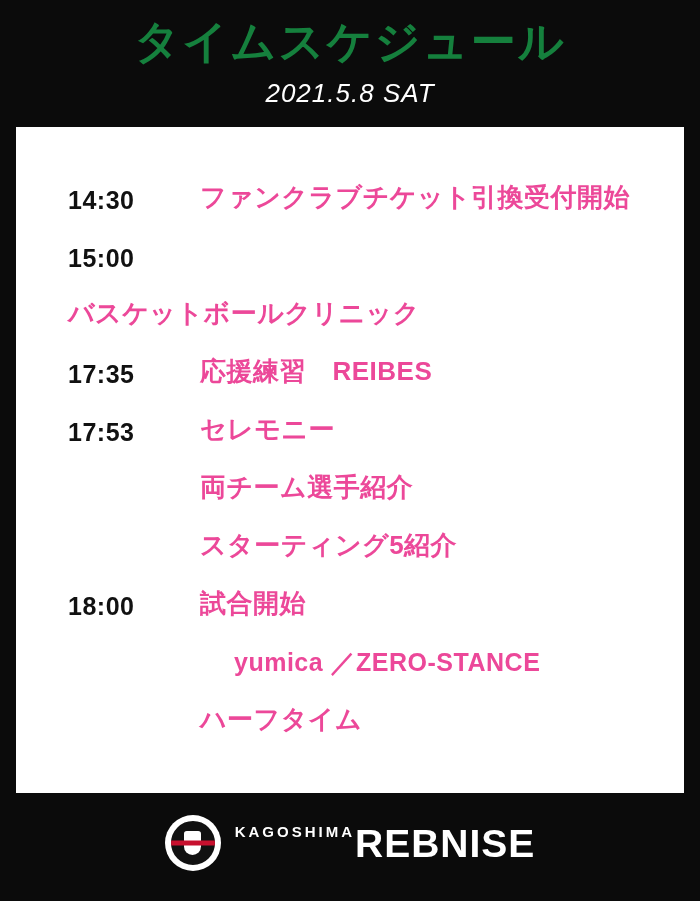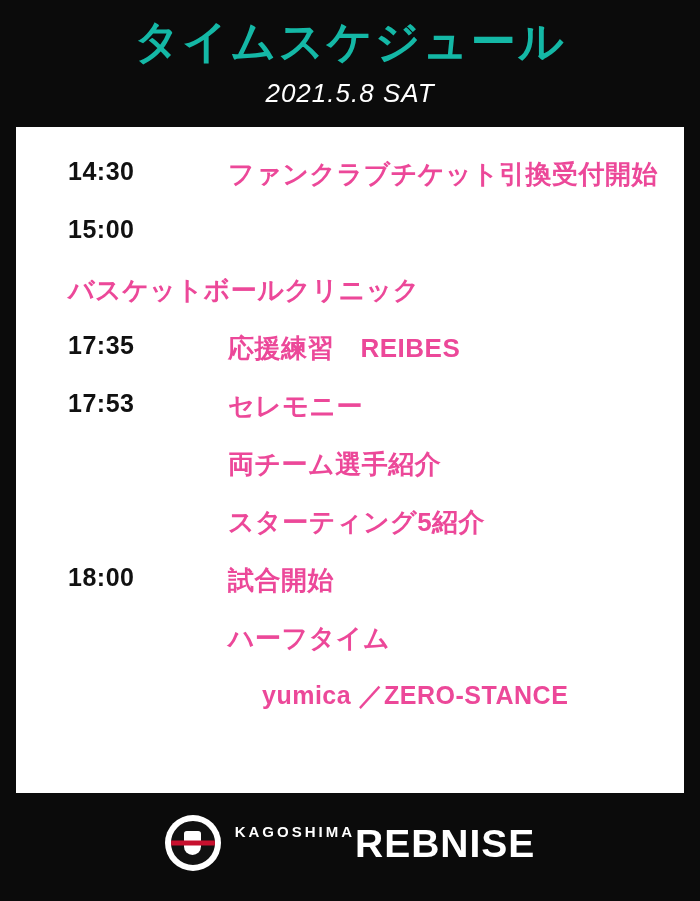--- a/index.html
+++ b/index.html
@@ -22,21 +22,21 @@
     flex-direction: column;
     align-items: center;
   }
   .header {
     width: 100%;
     text-align: center;
     padding-top: 14px;
     box-sizing: border-box;
   }
   .title {
-    color: #14b8a6;
+    color: #15803d;
     font-size: 45px;
     font-weight: 700;
     letter-spacing: 2px;
     line-height: 1.25;
     margin: 0;
   }
   .subtitle {
     color: #ffffff;
     font-size: 26px;
     font-weight: 400;
@@ -52,25 +52,24 @@
     box-sizing: border-box;
     padding: 30px 0 0 0;
     position: relative;
   }
   .rows {
     display: flex;
     flex-direction: column;
   }
   .row {
     display: flex;
-    align-items: flex-start;
+    align-items: flex-end;
     min-height: 58px;
     padding: 0 8px 0 52px;
     box-sizing: border-box;
-    gap: 28px;
   }
   .time {
     width: 132px;
     flex: 0 0 132px;
     color: #111111;
     font-size: 25px;
     font-weight: 700;
     letter-spacing: 0.5px;
   }
   .desc {
@@ -196,26 +195,26 @@
         <div class="desc">スターティング5紹介</div>
       </div>
 
       <div class="row">
         <div class="time">18:00</div>
         <div class="desc">試合開始</div>
       </div>
 
       <div class="row">
         <div class="time"></div>
+        <div class="desc indent">yumica ／ZERO-STANCE</div>
+      </div>
+
+      <div class="row">
+        <div class="time"></div>
         <div class="desc">ハーフタイム</div>
-      </div>
-
-      <div class="row">
-        <div class="time"></div>
-        <div class="desc indent">yumica ／ZERO-STANCE</div>
       </div>
 
     </div>
   </div>
 
   <div class="footer">
     <div class="crest">
       <div class="inner">
         <div class="band"></div>
         <div class="shield"></div>

